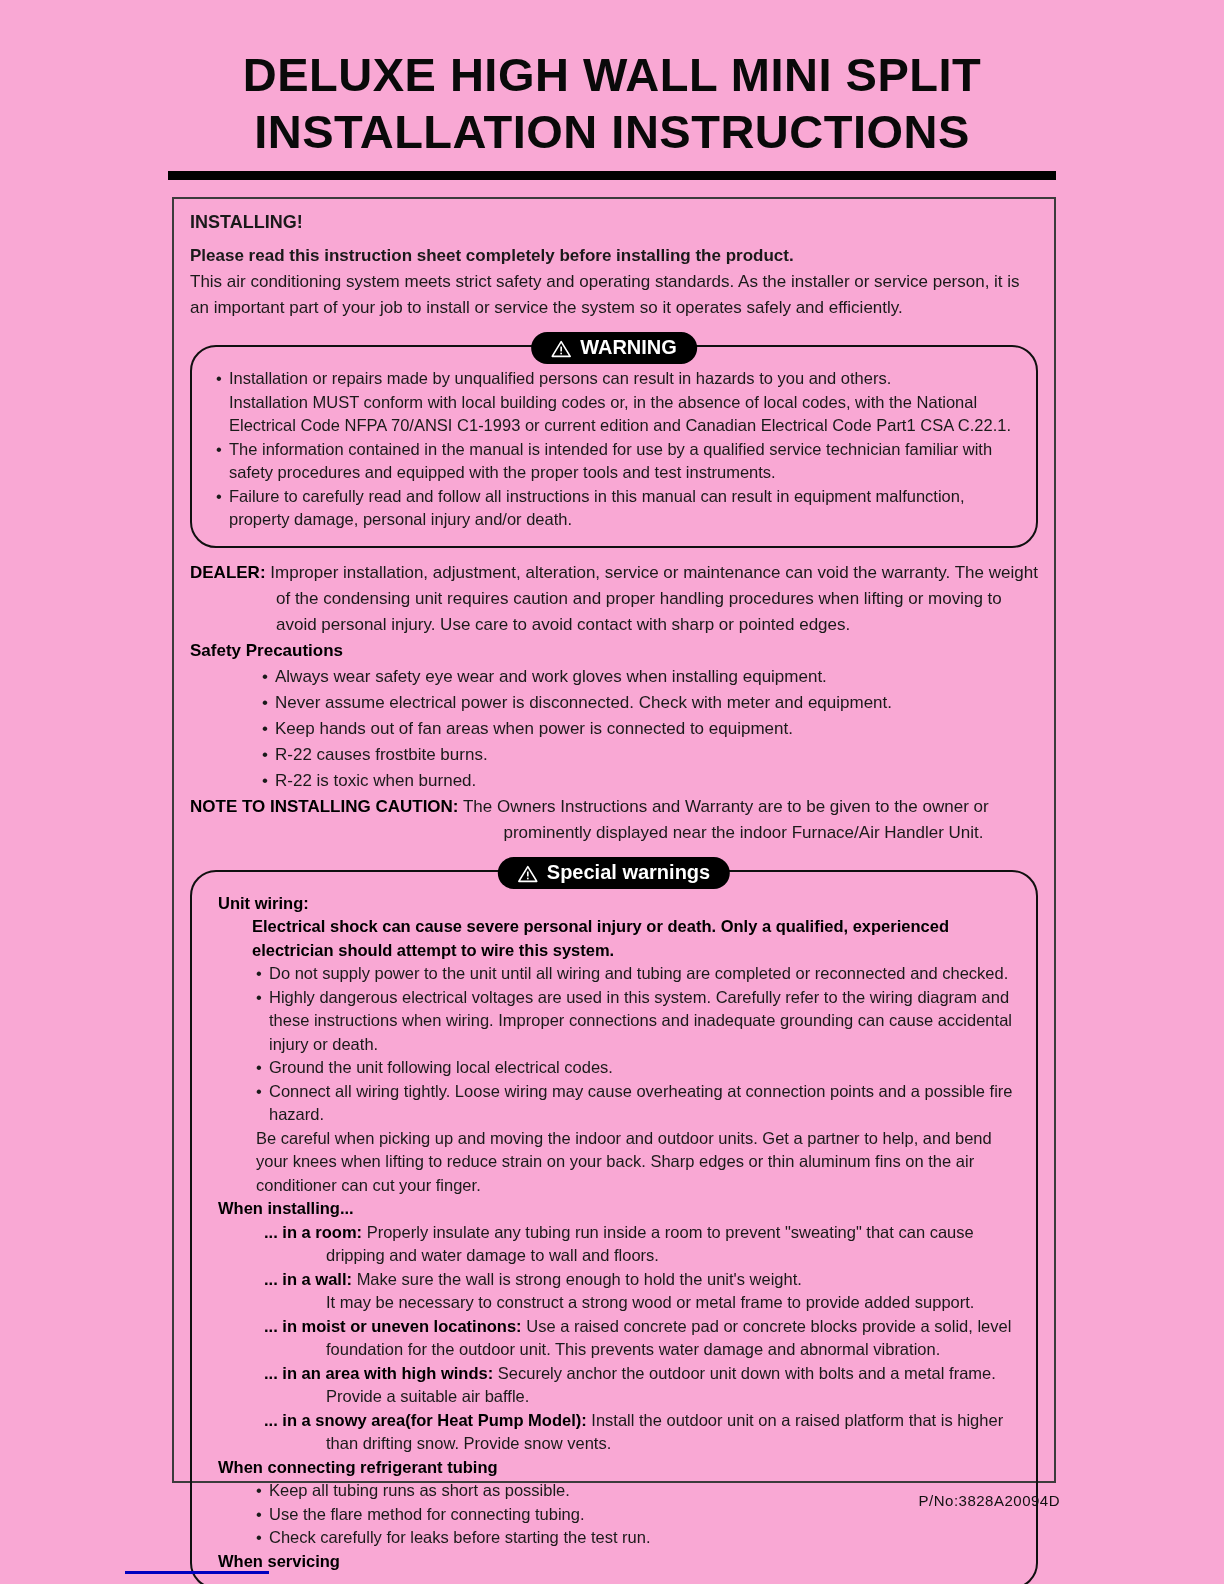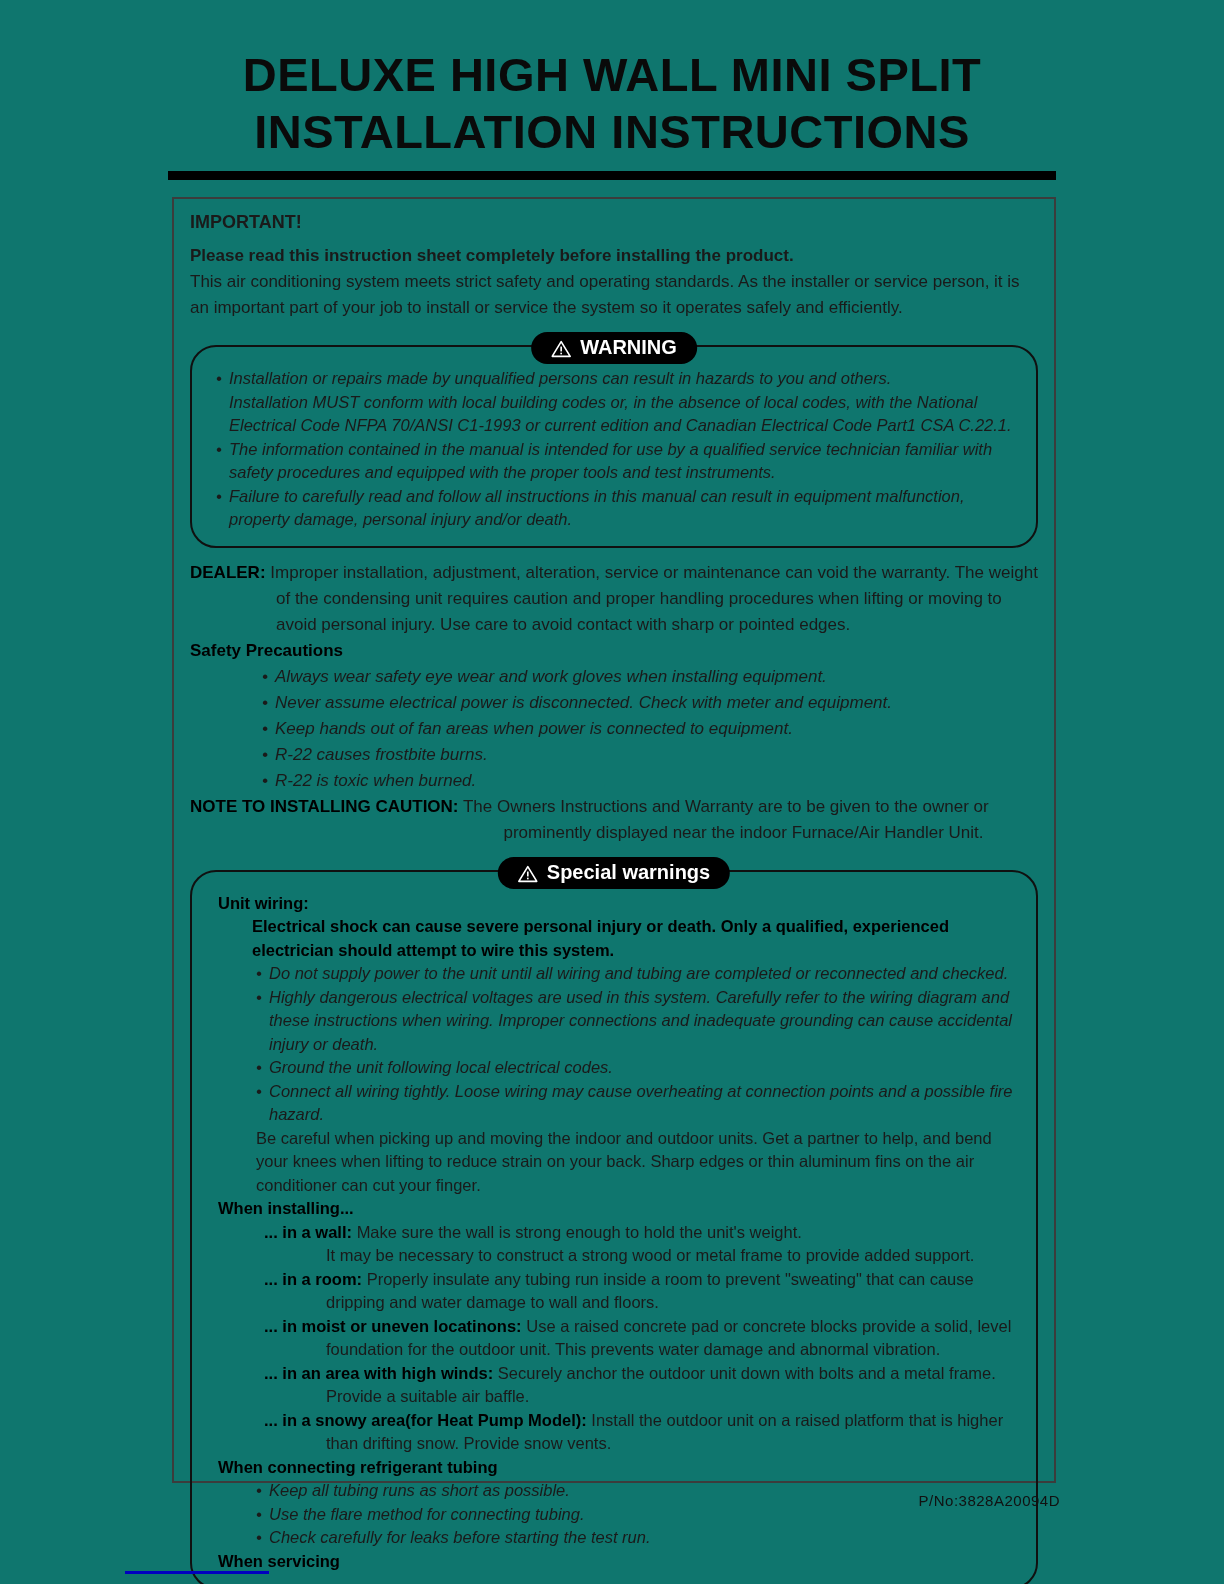--- a/index.html
+++ b/index.html
@@ -1,21 +1,21 @@
 <!DOCTYPE html>
 <html><head>
 <meta charset="utf-8">
 <style>
   * { margin:0; padding:0; box-sizing:border-box; }
   html,body { background:#e9e9e9; }
   .page {
     position:relative;
     width:1224px; height:1584px;
     margin:0 auto;
-    background:#0f766e;
+    background:#f9a8d4;
     color:#000;
     font-family:"Liberation Sans", sans-serif;
   }
   
   .title {
     padding-top:46px;
     text-align:center;
     font-weight:bold;
     font-size:47px;
     line-height:1.22;
@@ -59,21 +59,21 @@
     background:#000; color:#fff;
     border-radius:16px;
     padding:2px 20px 4px;
     font-weight:bold;
     font-size:20px;
     line-height:26px;
     white-space:nowrap;
   }
   .tri-icon { display:inline-block; width:20px; height:18px; }
   
-  .bullet { position:relative; padding-left:15px;font-style:italic; }
+  .bullet { position:relative; padding-left:15px; }
   .bullet::before { content:"\2022"; position:absolute; left:2px; }
   .bullet .cont { }
   
   .caution { margin-top:12px; padding-left:86px; text-indent:-86px; }
   .caution .lbl { font-weight:bold; color:#000; }
   .safety-heading { font-weight:bold; color:#000; }
   .safety-list { margin-left:70px; }
   .note { }
   .note .lbl { font-weight:bold; color:#000; }
   .note-line2 { margin-left:259px;text-align:center; }
@@ -106,21 +106,21 @@
 <div class="page">
 
   <div class="title">
     <div>DELUXE HIGH WALL MINI SPLIT</div>
     <div>INSTALLATION INSTRUCTIONS</div>
   </div>
   <div class="title-rule"></div>
 
   <div class="main-box">
 
-    <div class="imp-heading">IMPORTANT!</div>
+    <div class="imp-heading">INSTALLING!</div>
     <div class="lead-bold">Please read this instruction sheet completely before installing the product.</div>
     <div class="lead-text">This air conditioning system meets strict safety and operating standards. As the installer or service person, it is an important part of your job to install or service the system so it operates safely and efficiently.</div>
 
     <div class="round-box">
       <div class="badge">
         <span class="tri-icon">
           <svg viewBox="0 0 24 22" width="20" height="18">
             <path d="M12 2 L23 20 H1 Z" fill="none" stroke="#fff" stroke-width="2" stroke-linejoin="round"></path>
             <rect x="11" y="8" width="2" height="6" fill="#fff"></rect>
             <rect x="11" y="15.5" width="2" height="2" fill="#fff"></rect>
@@ -178,27 +178,27 @@
         <div class="bullet">Do not supply power to the unit until all wiring and tubing are completed or reconnected and checked.</div>
         <div class="bullet">Highly dangerous electrical voltages are used in this system. Carefully refer to the wiring diagram and these instructions when wiring. Improper connections and inadequate grounding can cause accidental injury or death.</div>
         <div class="bullet">Ground the unit following local electrical codes.</div>
         <div class="bullet">Connect all wiring tightly. Loose wiring may cause overheating at connection points and a possible fire hazard.</div>
       </div>
 
       <div class="sw-par">Be careful when picking up and moving the indoor and outdoor units. Get a partner to help, and bend your knees when lifting to reduce strain on your back. Sharp edges or thin aluminum fins on the air conditioner can cut your finger.</div>
 
       <div class="sw-section-heading">When installing...</div>
       <div class="wi-item">
+        <span class="lbl">... in a room:</span>
+        <span>Properly insulate any tubing run inside a room to prevent "sweating" that can cause dripping and water damage to wall and floors.</span>
+      </div>
+      <div class="wi-item">
         <span class="lbl">... in a wall:</span>
         <span>Make sure the wall is strong enough to hold the unit's weight.</span>
         <div class="cont">It may be necessary to construct a strong wood or metal frame to provide added support.</div>
-      </div>
-      <div class="wi-item">
-        <span class="lbl">... in a room:</span>
-        <span>Properly insulate any tubing run inside a room to prevent "sweating" that can cause dripping and water damage to wall and floors.</span>
       </div>
       <div class="wi-item">
         <span class="lbl">... in moist or uneven locatinons:</span>
         <span>Use a raised concrete pad or concrete blocks provide a solid, level foundation for the outdoor unit. This prevents water damage and abnormal vibration.</span>
       </div>
       <div class="wi-item">
         <span class="lbl">... in an area with high winds:</span>
         <span>Securely anchor the outdoor unit down with bolts and a metal frame. Provide a suitable air baffle.</span>
       </div>
       <div class="wi-item">

